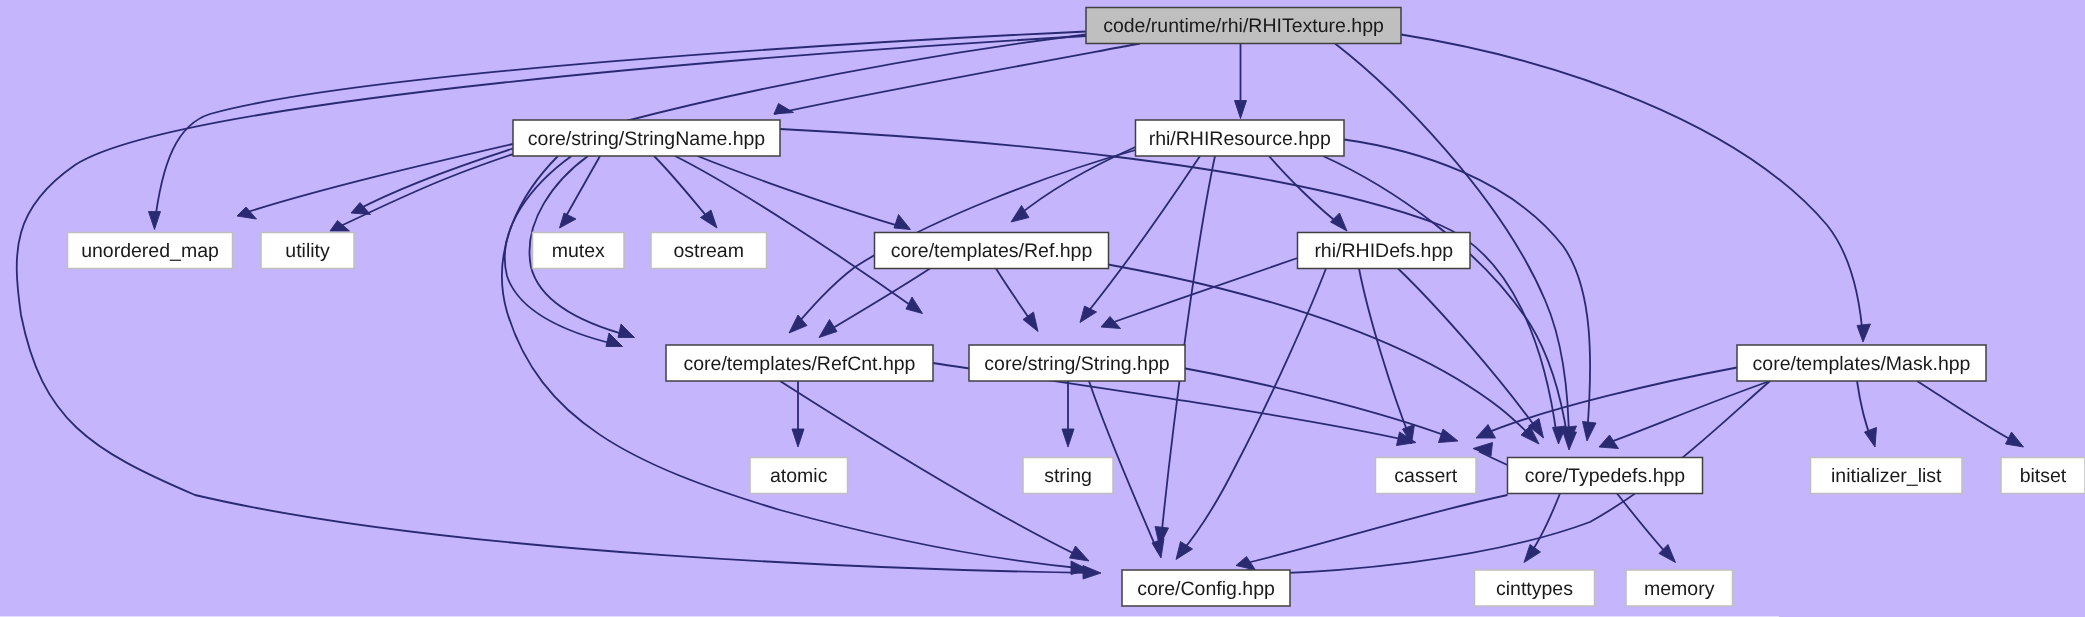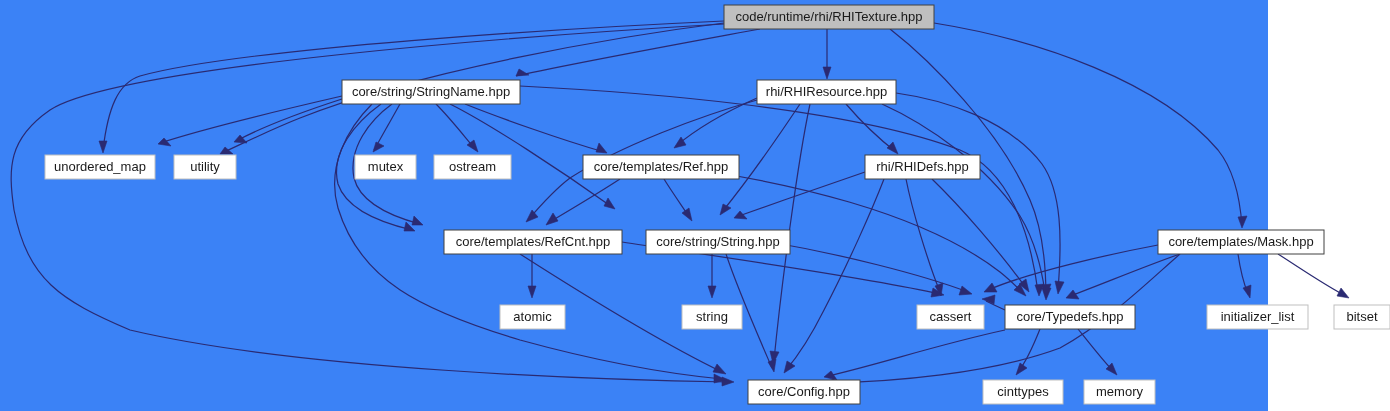--- a/index.html
+++ b/index.html
@@ -2,23 +2,23 @@
 <html><head>
 <meta charset="utf-8">
 <style>
   html, body {
     margin: 0;
     padding: 0;
     background: #ffffff;
   }
   #graph-root {
     position: relative;
-    width: 1268px;
+    width: 1390px;
     height: 411px;
-    background: #3b82f6;
+    background: #c4b5fd;
     font-family: "Liberation Sans", sans-serif;
   }
   svg#graph-svg {
     position: absolute;
     left: 0;
     top: 0;
     width: 1390px;
     height: 411px;
     display: block;
   }

